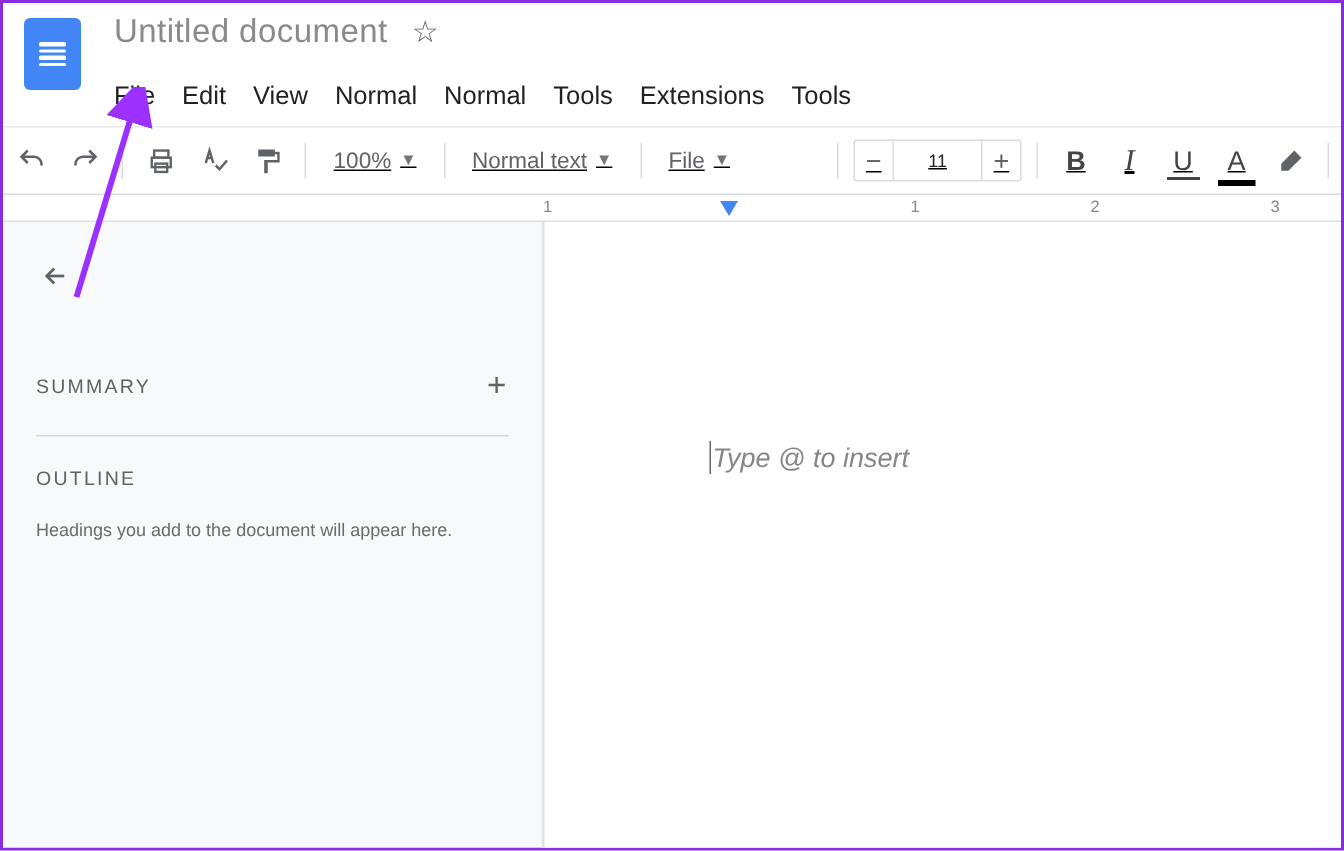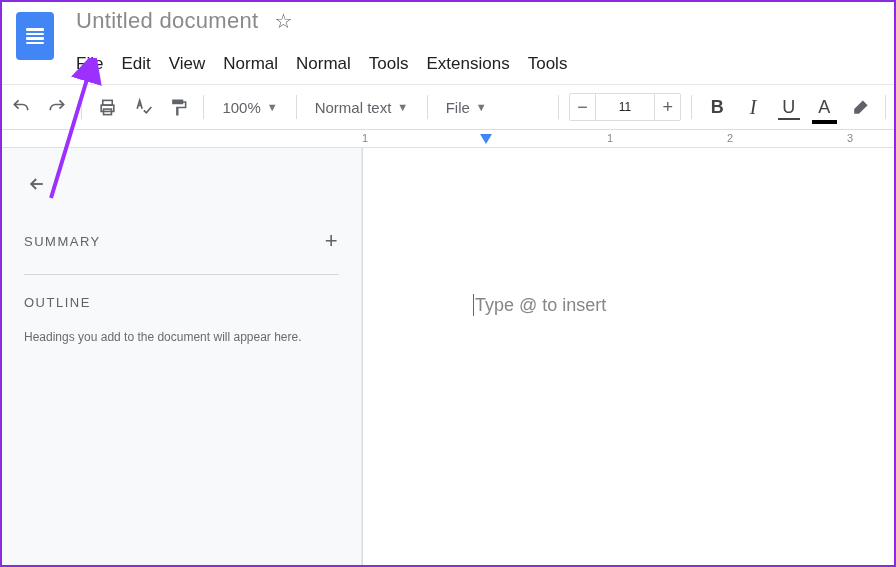--- a/index.html
+++ b/index.html
@@ -36,20 +36,21 @@
   .star { font-size:20px; color:#5f6368; }
   .menu-bar { display:flex; gap:18px; margin-top:20px; }
   .menu-item { font-size:17px; color:#202124; cursor:pointer; }
   .toolbar {
     display:flex; align-items:center; gap:6px;
     border-top:1px solid #e8e8e8;
     border-bottom:1px solid #dadce0;
     padding:6px 4px;
     margin-top:10px;
     height:46px;
+    text-decoration:underline;
   }
   .tb-btn {
     width:30px; height:30px;
     display:flex; align-items:center; justify-content:center;
     color:#5f6368; font-size:18px; cursor:pointer;
     border-radius:3px;
   }
   .tb-sep { width:1px; height:24px; background:#dadce0; margin:0 4px;}
   .tb-dd {
     display:flex; align-items:center; gap:6px;
@@ -98,39 +99,39 @@
     width:12px; height:10px;
   }
   .sidebar{
     width:360px; padding:26px 22px;
     border-right:1px solid #e8e8e8;
     margin-top:18px;
   }
   .back-arrow{ font-size:22px; color:#5f6368; cursor:pointer;}
   .sec-head{
     display:flex; justify-content:space-between; align-items:center;
-    margin-top:28px;
+    margin-top:44px;
     font-size:13px; letter-spacing:1.5px; color:#5f6368;
     font-weight:500;
   }
   .plus{ font-size:22px; color:#5f6368; cursor:pointer; font-weight:300;}
   .divider{ height:1px; background:#d8d8d8; margin:20px 0;}
   .outline-empty{
     font-size:12px; color:#6b6b6b; line-height:1.5;
     margin-top:18px;
   }
   .page{
     flex:1; background:#fff;
     margin:18px 0 0 0;
     border-left:1px solid #dadce0;
     position:relative;
   }
   .placeholder{
     position:absolute; top:146px; left:110px;
-    font-size:18px; color:#868686;
+    font-size:18px; font-style:italic; color:#868686;
     display:flex; align-items:center;
   }
   .cursor-bar{
     width:1px; height:22px; background:#666; margin-right:1px;
   }
   .annot-arrow{
     position:absolute;
     top:56px; left:34px;
     pointer-events:none;
     z-index:50;

